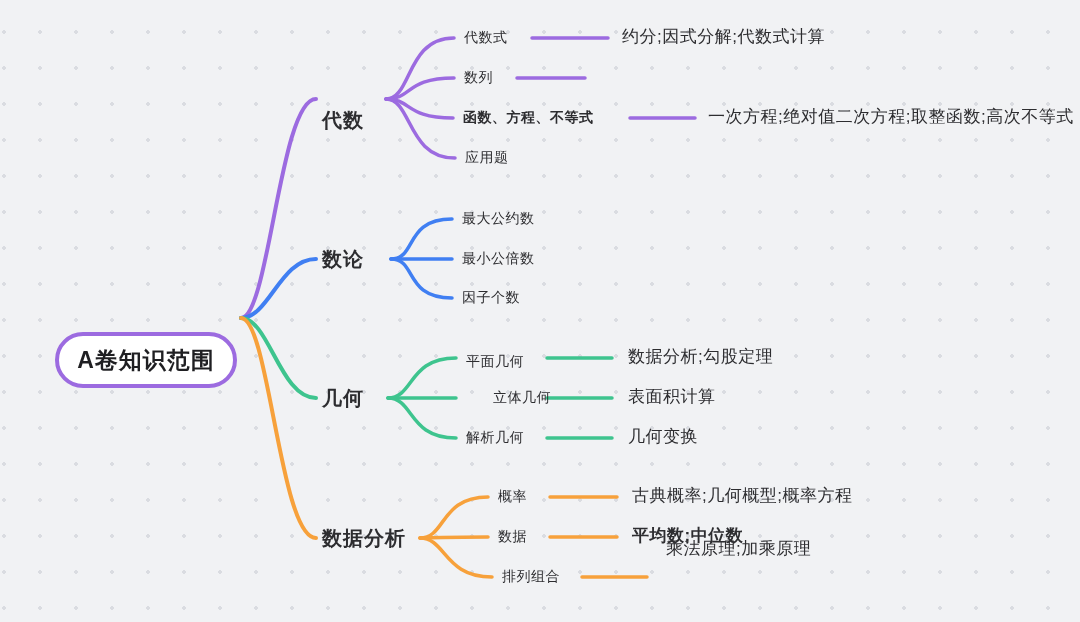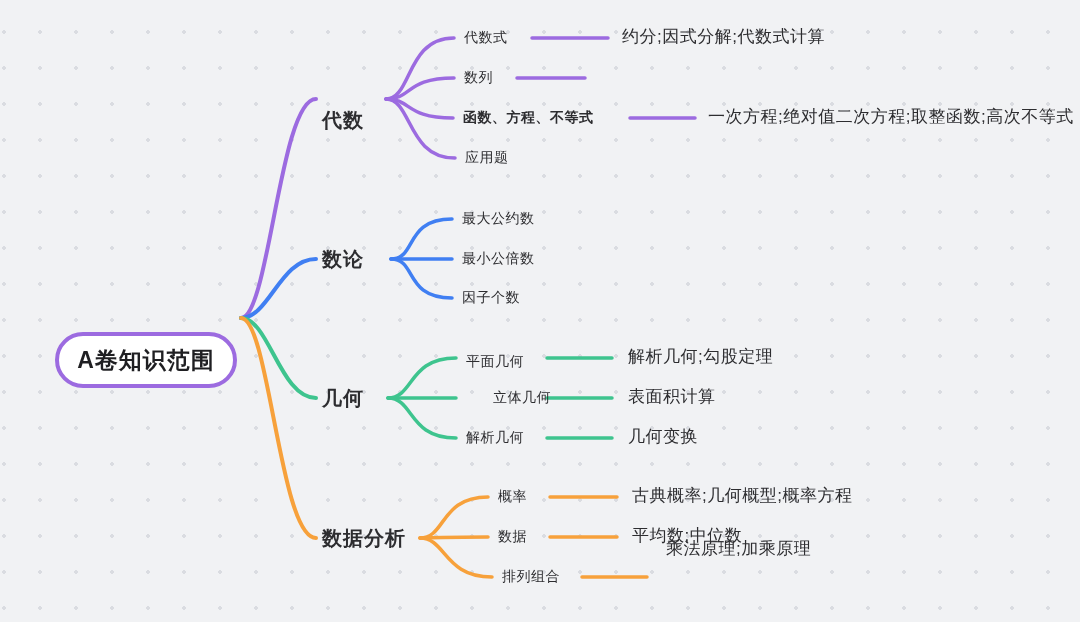--- a/index.html
+++ b/index.html
@@ -83,25 +83,25 @@
     <div class="node-label topic-label" style="left: 464px; top: 78px;">数列</div>
     <div class="node-label topic-label" style="left: 463px; top: 118px; font-weight: bold;">函数、方程、不等式</div>
     <div class="node-label detail-label" style="left: 708px; top: 118px;">一次方程;绝对值二次方程;取整函数;高次不等式</div>
     <div class="node-label topic-label" style="left: 465px; top: 158px;">应用题</div>
     <div class="node-label branch-label" style="left: 322px; top: 259px;">数论</div>
     <div class="node-label topic-label" style="left: 462px; top: 219px;">最大公约数</div>
     <div class="node-label topic-label" style="left: 462px; top: 259px;">最小公倍数</div>
     <div class="node-label topic-label" style="left: 462px; top: 298px;">因子个数</div>
     <div class="node-label branch-label" style="left: 322px; top: 398px;">几何</div>
     <div class="node-label topic-label" style="left: 466px; top: 362px;">平面几何</div>
-    <div class="node-label detail-label" style="left: 628px; top: 358px;">解析几何;勾股定理</div>
+    <div class="node-label detail-label" style="left: 628px; top: 358px;">数据分析;勾股定理</div>
     <div class="node-label topic-label" style="left: 493px; top: 398px;">立体几何</div>
     <div class="node-label detail-label" style="left: 628px; top: 398px;">表面积计算</div>
     <div class="node-label topic-label" style="left: 466px; top: 438px;">解析几何</div>
     <div class="node-label detail-label" style="left: 628px; top: 438px;">几何变换</div>
     <div class="node-label branch-label" style="left: 322px; top: 538px;">数据分析</div>
     <div class="node-label topic-label" style="left: 498px; top: 497px;">概率</div>
     <div class="node-label detail-label" style="left: 632px; top: 497px;">古典概率;几何概型;概率方程</div>
     <div class="node-label topic-label" style="left: 498px; top: 537px;">数据</div>
-    <div class="node-label detail-label" style="left: 632px; top: 537px;">平均数;中位数</div>
+    <div class="node-label detail-label" style="left: 632px; top: 537px; font-weight: bold;">平均数;中位数</div>
     <div class="node-label topic-label" style="left: 502px; top: 577px;">排列组合</div>
     <div class="node-label detail-label" style="left: 666px; top: 550px;">乘法原理;加乘原理</div>
   </div>
 
 </body></html>

